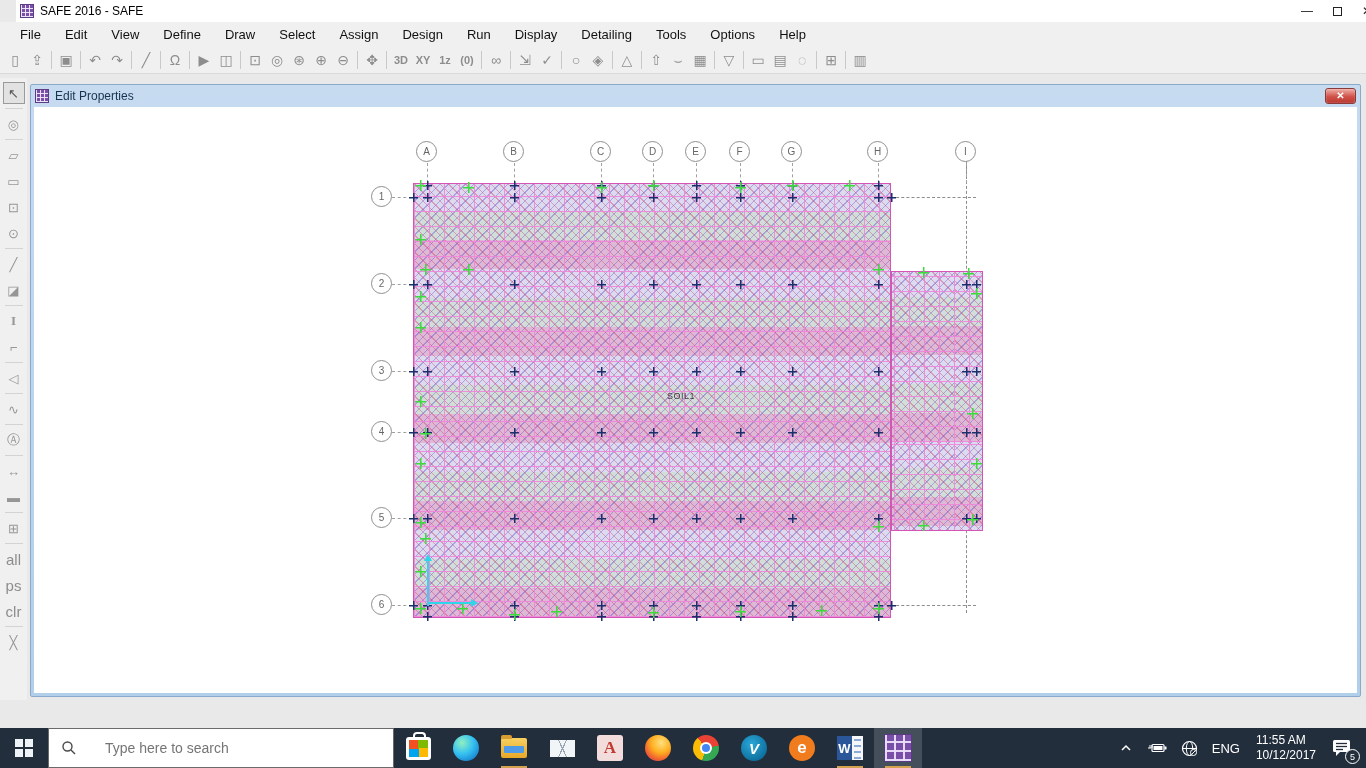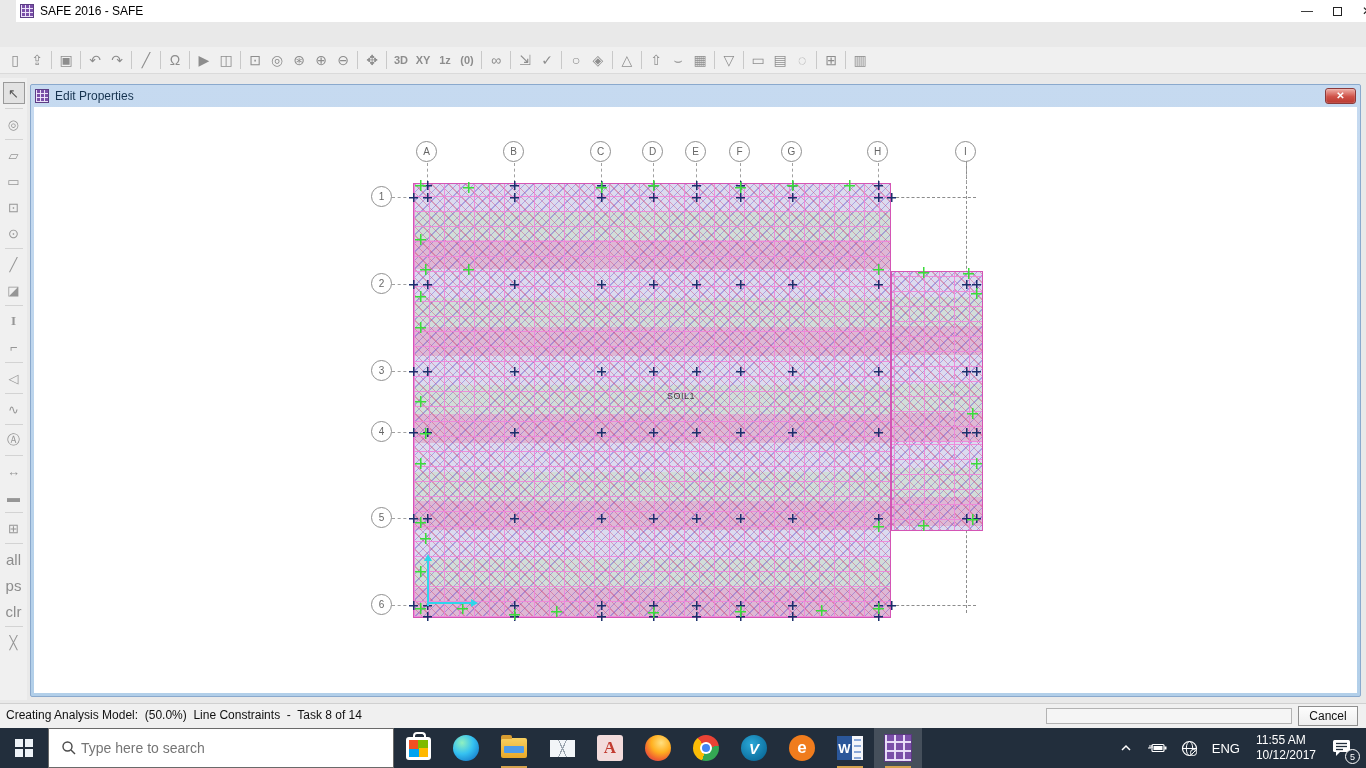--- a/index.html
+++ b/index.html
@@ -89,21 +89,21 @@
   .progress{position:absolute;right:74px;top:4px;width:246px;height:16px;border:1px solid #b3b3b3;background:#f5f5f5;}
   .cancel-btn{position:absolute;right:8px;top:2px;width:60px;height:20px;border:1px solid #8f8f8f;
     background:linear-gradient(#fdfdfd,#eee);font-size:12px;color:#111;display:flex;align-items:center;justify-content:center;cursor:pointer;}
 
   
   .taskbar{position:absolute;left:0;bottom:0;width:100%;height:40px;background:#222e3c;display:flex;align-items:center;}
   .start-btn{width:48px;height:40px;display:flex;align-items:center;justify-content:center;cursor:pointer;}
   .win-logo{display:grid;grid-template-columns:8px 8px;grid-template-rows:8px 8px;gap:2px;}
   .win-logo span{background:#eef3f8;}
   .search-box{width:346px;height:40px;background:#fff;border:1px solid #6a6a6a;display:flex;align-items:center;padding-left:12px;}
-  .search-box input{border:none;outline:none;font-size:14px;color:#a16207;width:280px;margin-left:2px;
+  .search-box input{border:none;outline:none;font-size:14px;color:#a16207;width:280px;margin-left:26px;
     font-family:"Liberation Sans",sans-serif;background:transparent;}
   .task-btn{width:48px;height:40px;position:relative;display:flex;align-items:center;justify-content:center;cursor:pointer;}
   .task-btn.active{background:rgba(255,255,255,.16);}
   .task-btn .underline{position:absolute;bottom:0;left:11px;width:26px;height:2px;background:#d4a24e;}
   .app-icon{display:flex;align-items:center;justify-content:center;}
   .icon-microsoft-store{width:25px;height:23px;background:#fff;border-radius:3px;position:relative;padding:3px;}
   .icon-microsoft-store::before{content:'';position:absolute;top:-5px;left:7px;width:9px;height:6px;
     border:2px solid #fff;border-bottom:none;border-radius:4px 4px 0 0;}
   .icon-microsoft-store .ms-q{width:100%;height:100%;
     background:conic-gradient(#7fba00 0 25%,#ffb900 0 50%,#00a4ef 0 75%,#f25022 0 100%);}
@@ -152,20 +152,36 @@
     <div class="title-text">SAFE 2016 - SAFE</div>
     <div class="win-controls">
       <div class="win-btn">—</div>
       <div class="win-btn">
           <span class="restore-glyph"></span>
         </div>
       <div class="win-btn">✕</div>
     </div>
   </div>
 
+  <div class="menubar">
+      <div class="menu-item">File</div>
+      <div class="menu-item">Edit</div>
+      <div class="menu-item">View</div>
+      <div class="menu-item">Define</div>
+      <div class="menu-item">Draw</div>
+      <div class="menu-item">Select</div>
+      <div class="menu-item">Assign</div>
+      <div class="menu-item">Design</div>
+      <div class="menu-item">Run</div>
+      <div class="menu-item">Display</div>
+      <div class="menu-item">Detailing</div>
+      <div class="menu-item">Tools</div>
+      <div class="menu-item">Options</div>
+      <div class="menu-item">Help</div>
+    </div>
 
   <div class="toolbar">
       <div class="tb-btn">▯</div>
       <div class="tb-btn">⇪</div>
       <div class="tb-sep"></div>
       <div class="tb-btn">▣</div>
       <div class="tb-sep"></div>
       <div class="tb-btn">↶</div>
       <div class="tb-btn">↷</div>
       <div class="tb-sep"></div>
@@ -406,25 +422,20 @@
         <div class="plus green" style="left: 782px; top: 498px;"></div>
         <div class="plus green" style="left: 839px; top: 496px;"></div>
         <div class="soil-label" style="left: 633px; top: 284px;">SOIL1</div>
         <div class="axis-v" style="left: 393px; top: 454px; height: 45px;"></div>
         <div class="axis-h" style="left: 394px; top: 495px; width: 44px;"></div>
         <div class="arrow-up" style="left: 390px; top: 447px;"></div>
         <div class="arrow-right" style="left: 437px; top: 492px;"></div>
       </div>
   </div>
 
-  <div class="statusbar">
-    <div class="status-text">Creating Analysis Model:  (50.0%)  Line Constraints  -  Task 8 of 14</div>
-    <div class="progress"></div>
-    <div class="cancel-btn">Cancel</div>
-  </div>
 
   <div class="taskbar">
     <div class="start-btn">
       <div class="win-logo">
           <span></span>
           <span></span>
           <span></span>
           <span></span>
         </div>
     </div>

